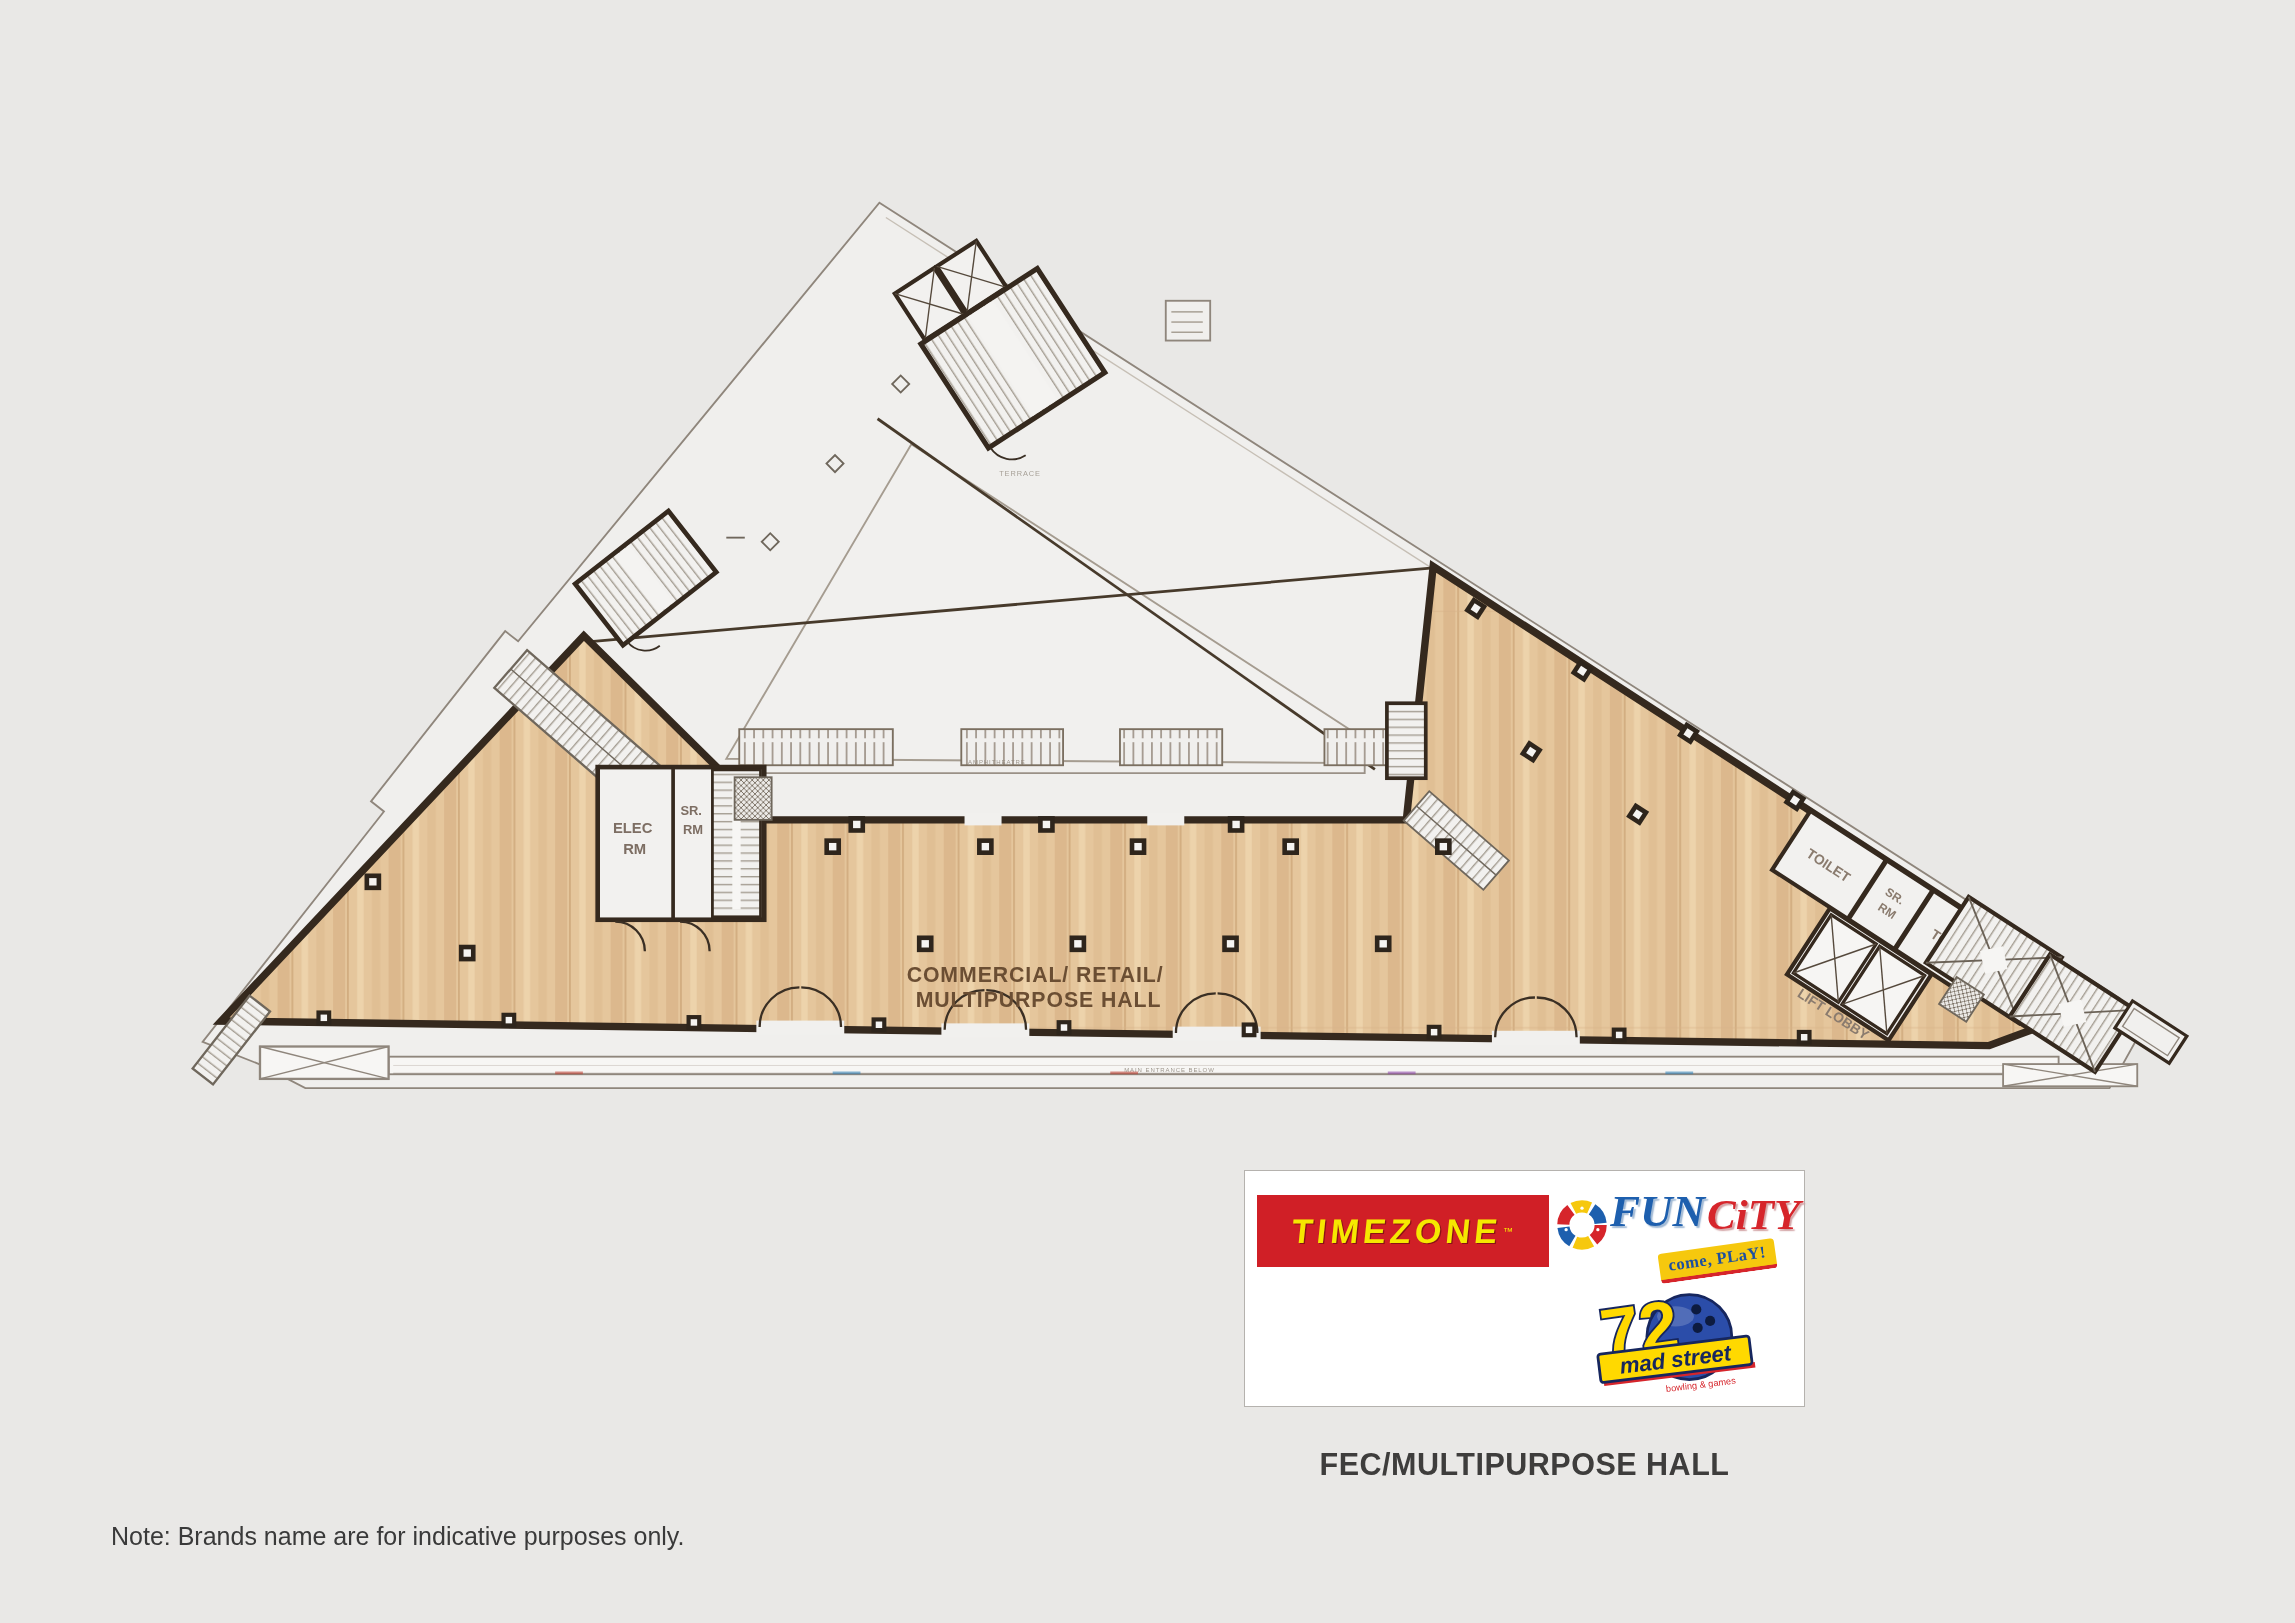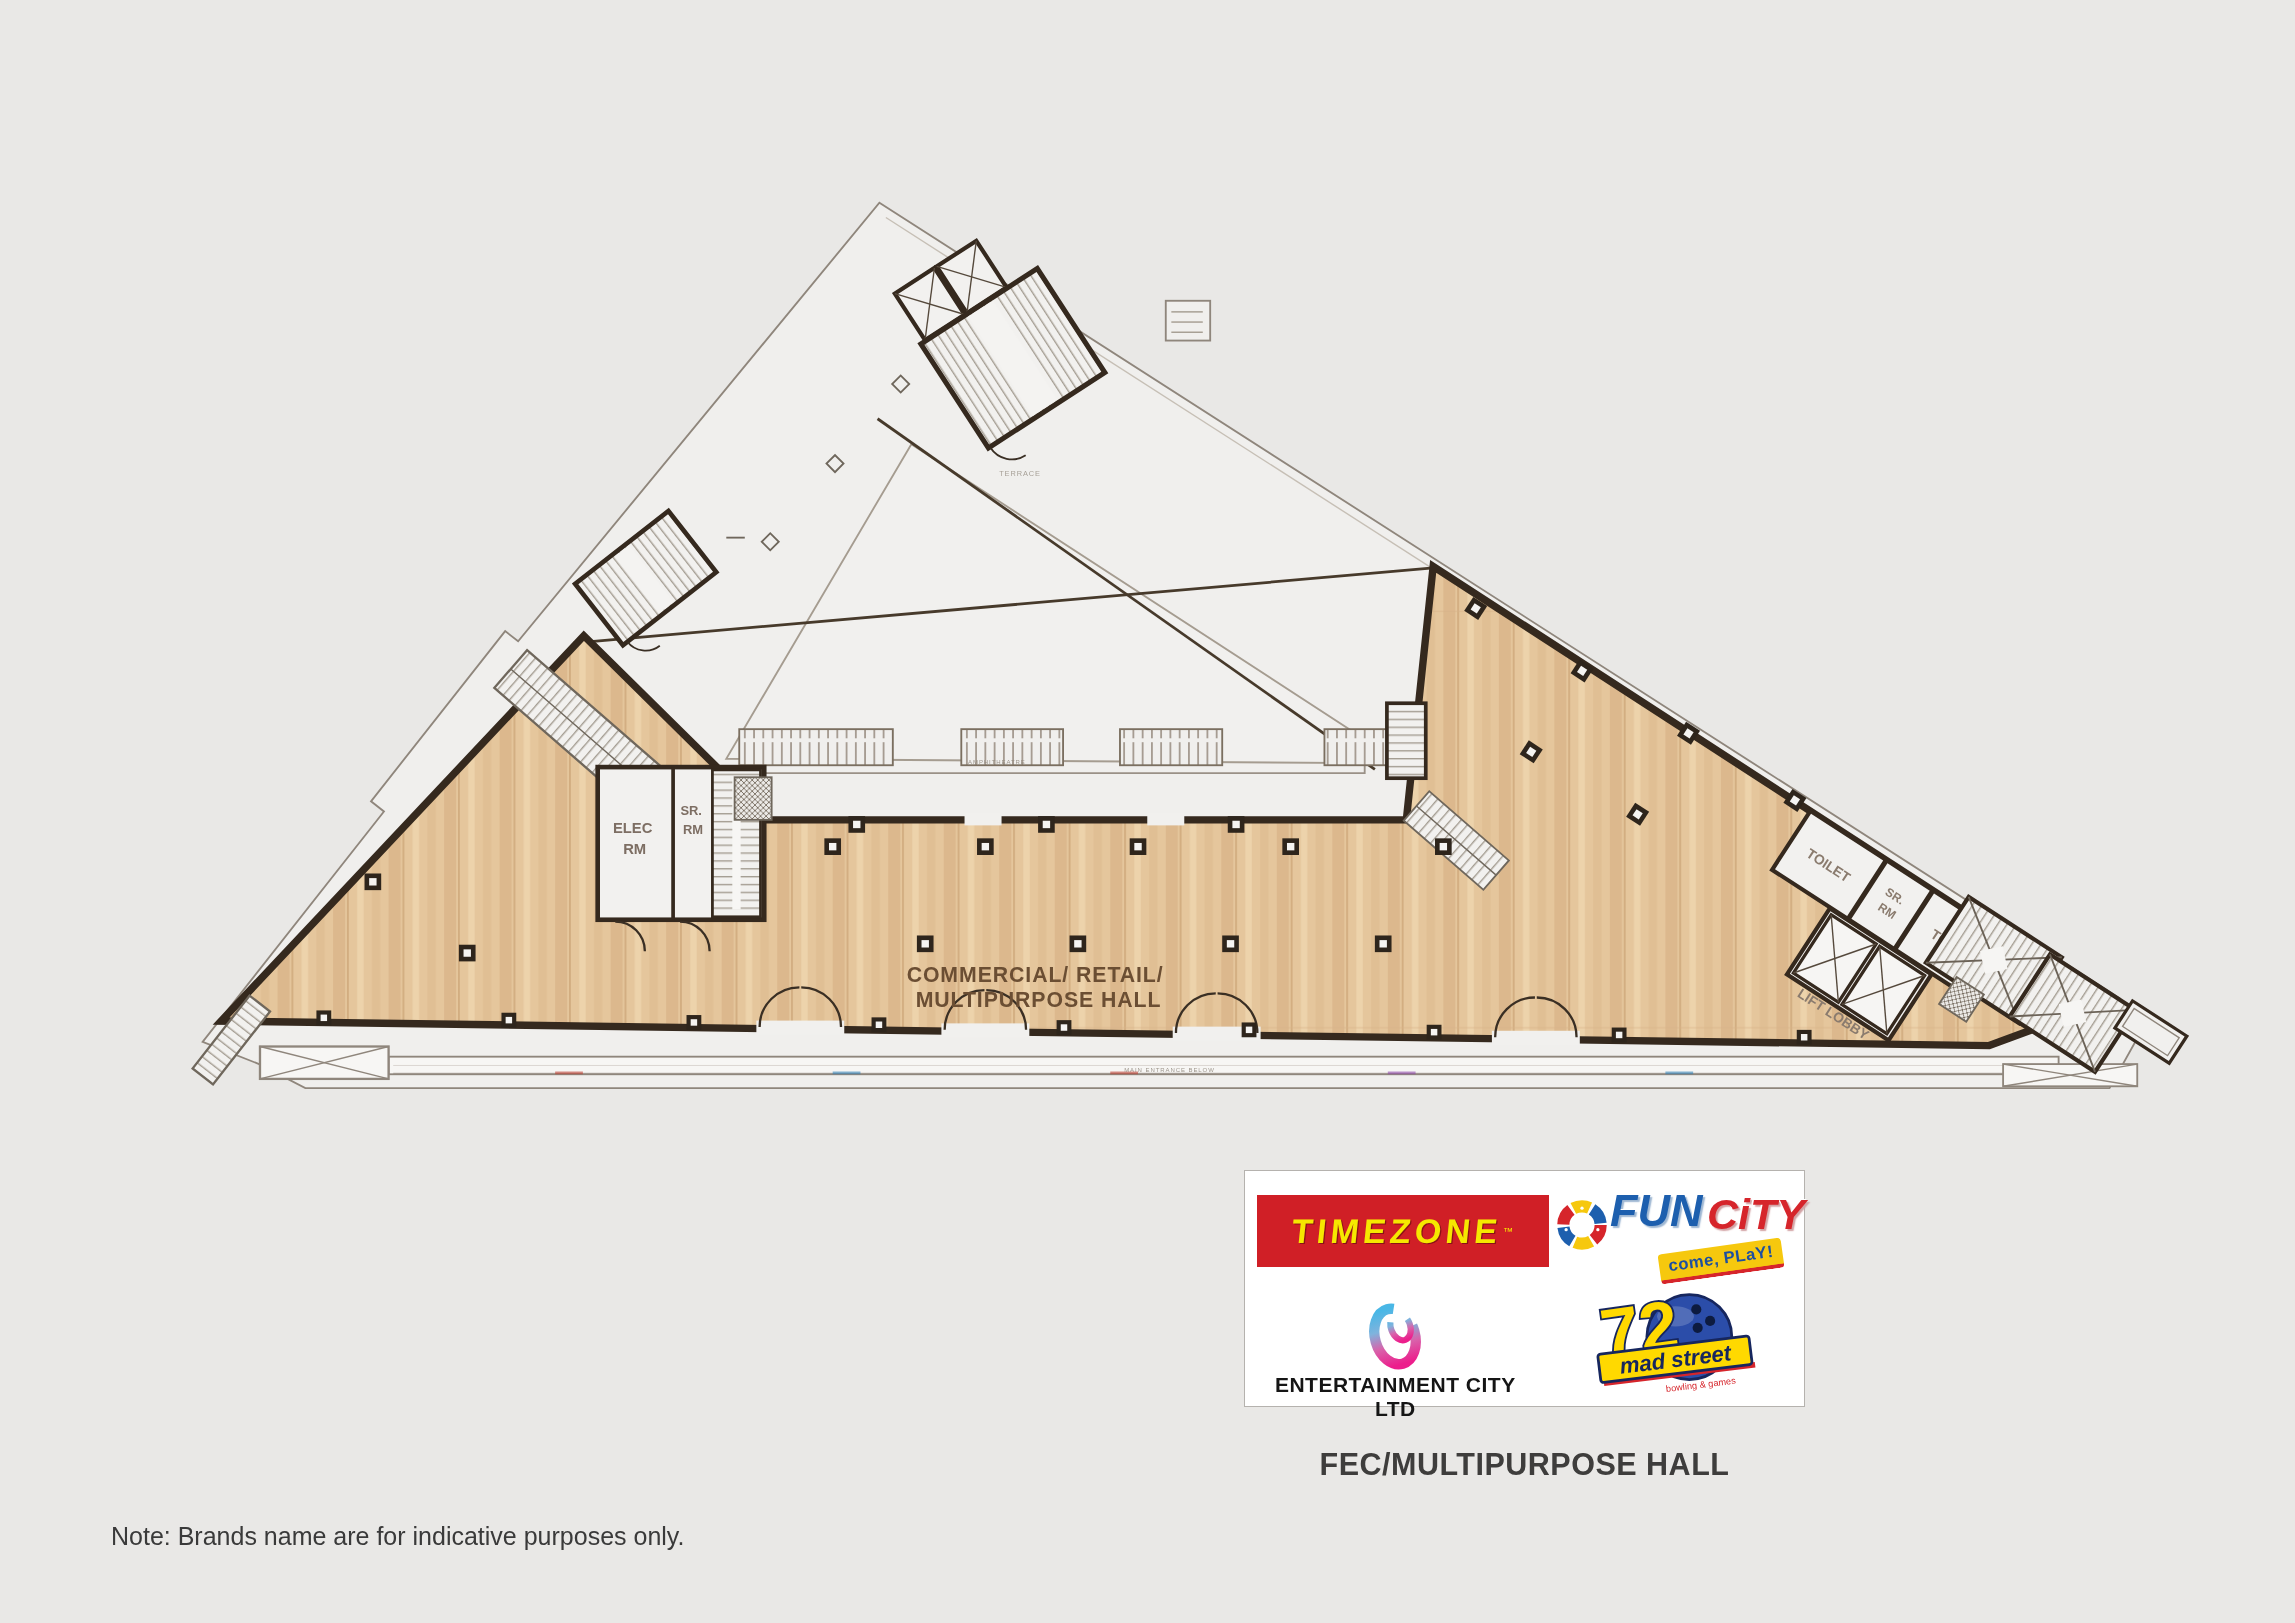--- a/index.html
+++ b/index.html
@@ -13,21 +13,21 @@
   #legend-caption{left:1244px;top:1435px;width:561px;text-align:center;
                   font-size:30.5px;font-weight:bold;letter-spacing:0.5px;color:#3e3d3c;margin-top:12px;}
   
   #brand-box{left:1244px;top:1170px;width:561px;height:237px;background:#ffffff;
              border:1.4px solid #b5b2ae;box-sizing:border-box;}
   #tz-tile{left:11.6px;top:24px;width:292px;height:72px;background:#d01f26;
            display:flex;align-items:center;justify-content:center;}
   #tz-tile .tz-text{color:#f6e800;font-size:34px;font-weight:bold;letter-spacing:4.2px;
            transform:skewX(-6deg);text-shadow:1.4px 1.4px 0 #8a1216;}
   #tz-tile sup{font-size:10.2px;letter-spacing:0;margin-left:1.9px;color:#f6e800;}
-  #fc-tile{left:309px;top:11px;width:241px;height:102px;}
+  #fc-tile{left:309px;top:11px;width:241px;height:102px;font-family:Liberation Serif, serif;}
   #fc-pin{left:0px;top:15px;width:56px;height:56px;}
   #fc-fun{left:56px;top:2.8px;font-size:45px;font-weight:bold;font-style:italic;
           color:#1d5fae;text-shadow:-1.4px -1.4px 0 #ffffff,1.9px 1.9px 1.4px #9db6d2;}
   #fc-city{left:153px;top:8px;font-size:43px;font-weight:bold;font-style:italic;
            color:#d6252b;text-shadow:-1.4px -1.4px 0 #ffffff,1.9px 1.9px 1.4px #d2a2a4;}
   #fc-tag{left:105px;top:64px;transform:rotate(-8deg);background:#f6c80e;
           border-bottom:4.6px solid #d6252b;border-radius:3.7px;padding:2.8px 9.3px;
           color:#1d4fa0;font-weight:bold;font-size:16.7px;letter-spacing:0.5px;}
   #ec-tile{left:9.3px;top:129px;width:282px;height:104px;}
   #ec-swirl{left:111px;top:1.9px;width:60px;height:69px;}
@@ -377,35 +377,20 @@
       <circle cx="60" cy="60" r="40" fill="none" stroke="#1d5fae" stroke-width="26" stroke-dasharray="36 215" stroke-dashoffset="-210"></circle>
       <path d="M60,48 L64,57 L74,57 L66,63 L69,73 L60,67 L51,73 L54,63 L46,57 L56,57 Z" fill="#ffffff"></path>
       <circle cx="60" cy="24" r="3.5" fill="#ffffff"></circle>
           <circle cx="26" cy="70" r="3.5" fill="#ffffff"></circle>
           <circle cx="94" cy="70" r="3.5" fill="#ffffff"></circle>
     </svg>
     <span id="fc-fun" class="abs">FUN</span>
     <span id="fc-city" class="abs">CiTY</span>
     <span id="fc-tag" class="abs">come, PLaY!</span>
   </div>
-  <div id="ec-tile" class="abs">
-    <svg id="ec-swirl" class="abs" viewBox="0 0 160 200">
-      <defs>
-        <linearGradient id="ecg" x1="0" y1="0" x2="0" y2="1">
-          <stop offset="0" stop-color="#49b7e6"></stop>
-              <stop offset="0.35" stop-color="#7fb3dd"></stop>
-          <stop offset="0.65" stop-color="#d863ab"></stop>
-              <stop offset="1" stop-color="#ec1e8c"></stop>
-        </linearGradient>
-      </defs>
-      <ellipse cx="80" cy="100" rx="58" ry="82" fill="none" stroke="url(#ecg)" stroke-width="30" stroke-dasharray="390 75" stroke-dashoffset="40" transform="rotate(-16 80 100)"></ellipse>
-      <ellipse cx="96" cy="72" rx="28" ry="40" fill="none" stroke="url(#ecg)" stroke-width="18" stroke-dasharray="150 70" stroke-dashoffset="20" transform="rotate(-20 96 72)"></ellipse>
-    </svg>
-    <div id="ec-name" class="abs">ENTERTAINMENT CITY LTD</div>
-  </div>
   <div id="ms-tile" class="abs">
     <svg viewBox="0 0 360 260" width="167" height="120">
       <circle cx="210" cy="115" r="92" fill="#2b4da9" stroke="#16265e" stroke-width="6"></circle>
       <ellipse cx="180" cy="70" rx="40" ry="22" fill="#ffffff" opacity="0.18"></ellipse>
       <circle cx="225" cy="55" r="11" fill="#0d1b40"></circle>
           <circle cx="255" cy="80" r="11" fill="#0d1b40"></circle>
           <circle cx="228" cy="95" r="11" fill="#0d1b40"></circle>
       <text x="20" y="150" font-size="150" font-weight="bold" fill="#ffd900" stroke="#16265e" stroke-width="8" paint-order="stroke" transform="rotate(-8 100 110)">72</text>
       <g transform="rotate(-7 180 165)">
         <rect x="20" y="190" width="330" height="12" fill="#d6252b"></rect>

